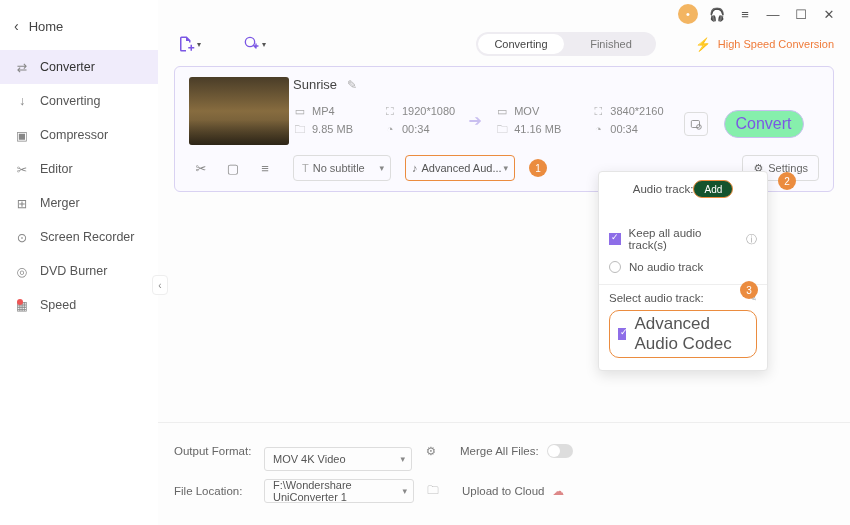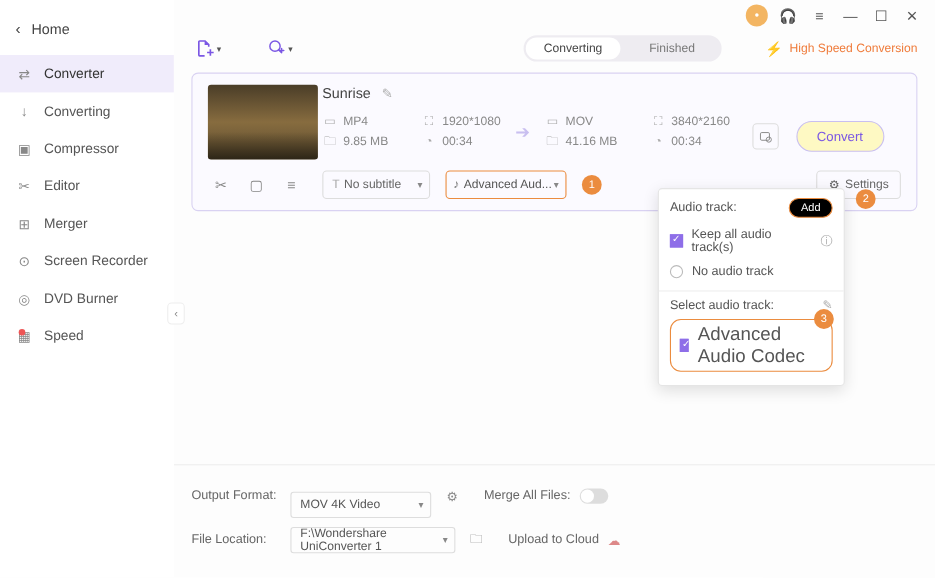--- a/index.html
+++ b/index.html
@@ -42,57 +42,57 @@
 .fc-title-row { display: flex; align-items: center; margin-bottom: 10px; }
 .fc-title { font-size: 13px; color: #444; margin-right: 10px; }
 .edit-pencil { color: #aaa; font-size: 12px; cursor: pointer; }
 .meta-cols { display: flex; align-items: center; }
 .meta-col { font-size: 11px; color: #888; line-height: 18px; }
 .meta-col div { display: flex; align-items: center; }
 .meta-col .mi { width: 14px; height: 14px; margin-right: 5px; display: inline-flex; align-items: center; justify-content: center; font-size: 11px; color: #aaa; }
 .arrow { width: 40px; text-align: center; color: #c9bff0; font-size: 16px; }
 .col-gap { width: 30px; }
 .output-settings-btn { width: 24px; height: 24px; border: 1px solid #ddd; border-radius: 4px; display: inline-flex; align-items: center; justify-content: center; margin-left: 20px; margin-top: 8px; cursor: pointer; color: #888; }
-.convert-btn { width: 80px; height: 28px; border: 1px solid #c9bff0; border-radius: 14px; background: #fef9c3; color: #7b57e4; font-size: 12px; display: inline-flex; align-items: center; justify-content: center; margin-left: 16px; margin-top: 8px; cursor: pointer; }
+.convert-btn { width: 80px; height: 28px; border: 1px solid #c9bff0; border-radius: 14px; background: #86efac; color: #7b57e4; font-size: 16px; display: inline-flex; align-items: center; justify-content: center; margin-left: 16px; margin-top: 8px; cursor: pointer; }
 
 .fc-bottom { display: flex; align-items: center; margin-top: 10px; gap: 8px; }
 .tool-ico { width: 24px; height: 24px; display: inline-flex; align-items: center; justify-content: center; color: #888; cursor: pointer; font-size: 13px; }
 .subtitle-dd { width: 98px; height: 26px; border: 1px solid #ddd; border-radius: 4px; display: flex; align-items: center; padding: 0 8px; font-size: 11px; color: #666; margin-left: 8px; cursor: pointer; position: relative; }
 .subtitle-dd::after { content: "▾"; position: absolute; right: 6px; color: #888; font-size: 9px; }
 .audio-dd { width: 110px; height: 26px; border: 1.5px solid #eb8c3f; border-radius: 4px; display: flex; align-items: center; padding: 0 6px; font-size: 11px; color: #555; cursor: pointer; position: relative; margin-left: 6px; }
 .audio-dd::after { content: "▾"; position: absolute; right: 6px; color: #888; font-size: 9px; }
 .audio-dd .wav-ico { margin-right: 4px; color: #777; font-size: 11px; }
 .step-badge { width: 18px; height: 18px; border-radius: 50%; background: #eb8c3f; color: #fff; font-size: 10px; display: inline-flex; align-items: center; justify-content: center; margin-left: 6px; }
 .settings-btn { margin-left: auto; height: 26px; border: 1px solid #ddd; border-radius: 4px; padding: 0 10px; display: flex; align-items: center; font-size: 11px; color: #666; cursor: pointer; }
 .settings-btn .gear { margin-right: 5px; }
 
 
 .popup { position: absolute; left: 440px; top: 105px; width: 170px; background: #fff; border: 1px solid #e5e5e5; border-radius: 4px; box-shadow: 0 4px 14px rgba(0,0,0,0.12); padding: 8px 10px 12px 10px; font-size: 11.5px; color: #555; z-index: 5; }
-.popup-row1 { display: flex; align-items: center; justify-content: space-between; margin-bottom: 4px; }
-.add-pill { height: 18px; padding: 0 10px; border: 1.5px solid #eb8c3f; background: #000000; color: #fff; border-radius: 9px; font-size: 10px; display: inline-flex; align-items: center; cursor: pointer; }
+.popup-row1 { display: flex; align-items: center; justify-content: center; margin-bottom: 24px; }
+.add-pill { height: 18px; padding: 0 10px; border: 1.5px solid #eb8c3f; background: #14532d; color: #fff; border-radius: 9px; font-size: 10px; display: inline-flex; align-items: center; cursor: pointer; }
 .popup-opt { display: flex; align-items: center; padding: 5px 0; font-size: 11.5px; }
 .radio { width: 12px; height: 12px; border: 1px solid #bbb; border-radius: 50%; margin-right: 8px; }
 .chk { width: 12px; height: 12px; border: 1px solid #8e6ee8; background: #8e6ee8; margin-right: 8px; position: relative; }
 .chk::after { content: "✓"; color: #fff; font-size: 9px; position: absolute; left: 1px; top: -2px; }
 .info-ico { margin-left: 8px; color: #aaa; font-size: 11px; }
 .popup-sep { height: 1px; background: #eee; margin: 6px -10px; }
 .popup-row-title { display: flex; align-items: center; justify-content: space-between; margin-bottom: 6px; }
 .edit-ico2 { color: #aaa; font-size: 11px; cursor: pointer; }
 .codec-row { border: 1.5px solid #eb8c3f; border-radius: 10px; padding: 3px 8px; display: flex; align-items: center; font-size: 17px; }
 .step-badge-abs { position: absolute; width: 18px; height: 18px; border-radius: 50%; background: #eb8c3f; color: #fff; font-size: 10px; display: inline-flex; align-items: center; justify-content: center; }
 .sb2 { left: 620px; top: 106px; z-index: 6; }
 .sb3 { left: 582px; top: 215px; z-index: 6; }
 
 
 .footer { padding: 8px 16px 14px 16px; border-top: 1px solid #eee; }
 .footer-row { display: flex; align-items: center; font-size: 11.5px; color: #666; margin-bottom: 8px; }
 .footer-row .lbl { width: 90px; }
 .dd { height: 24px; border: 1px solid #ddd; border-radius: 3px; padding: 0 8px; display: flex; align-items: center; font-size: 11px; color: #555; position: relative; cursor: pointer; }
 .dd::after { content: "▾"; position: absolute; right: 6px; font-size: 9px; color: #888; }
-.fmt-dd { width: 128px; margin-top: 16px; }
+.fmt-dd { width: 148px; margin-top: 16px; }
 .loc-dd { width: 150px; }
 .ico-btn { width: 22px; height: 22px; display: inline-flex; align-items: center; justify-content: center; color: #888; margin-left: 8px; cursor: pointer; }
 .merge-lbl { margin-left: 18px; }
 .toggle { width: 26px; height: 14px; background: #ddd; border-radius: 7px; position: relative; margin-left: 8px; cursor: pointer; }
 .toggle::after { content:""; position: absolute; width: 12px; height: 12px; background: #fff; border-radius: 50%; left: 1px; top: 1px; }
 .cloud-lbl { margin-left: 18px; }
 .cloud-ico { margin-left: 8px; color: #d88; }
 .start-all { position: absolute; right: 16px; bottom: 16px; width: 110px; height: 34px; background: #8e6ee8; color: #fff; border-radius: 17px; display: inline-flex; align-items: center; justify-content: center; font-size: 13px; cursor: pointer; }
 .tools-dot { width:6px; height:6px; background:#e55; border-radius:50%; position:absolute; margin-left:-4px; margin-top:-6px; }
 </style>

